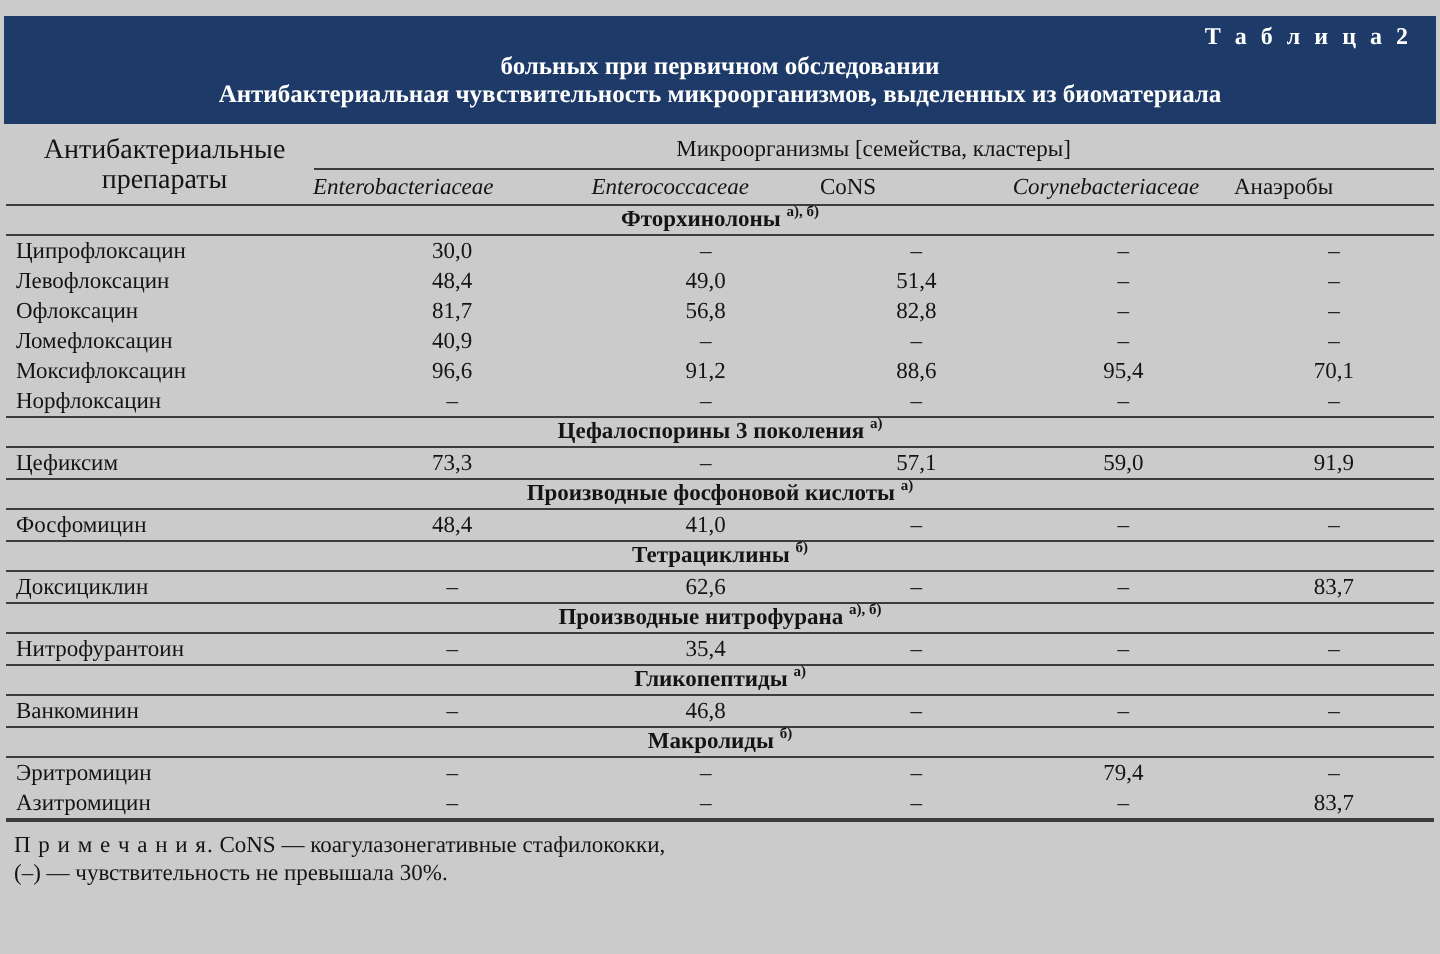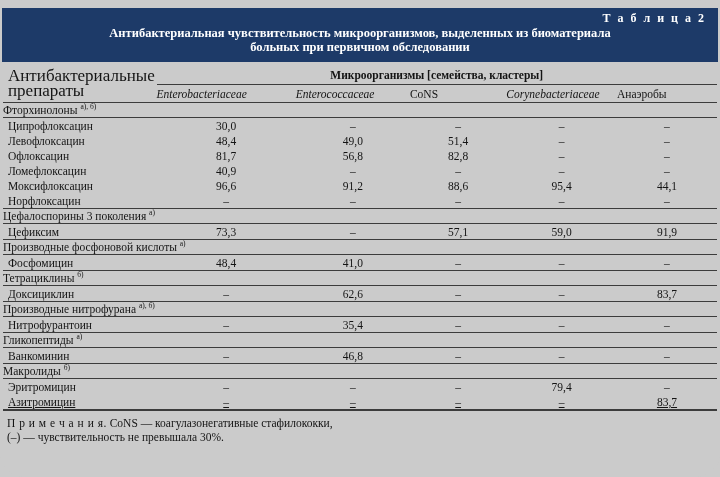--- a/index.html
+++ b/index.html
@@ -9,42 +9,42 @@
   body{width:720px;height:477px;background:var(--bg);font-family:"Liberation Serif","DejaVu Serif",serif;color:var(--text);overflow:hidden;}
   .canvas{position:relative;width:720px;height:477px;background:var(--bg);border-radius:24px;}
   .band{position:absolute;top:8px;left:2px;right:2px;height:54px;background:var(--band);color:var(--band-text);}
   .band-label{font-size:12px;font-weight:bold;text-align:right;padding:3px 12px 0 0;letter-spacing:2px;}
   .band-title{font-size:12.5px;font-weight:bold;text-align:center;line-height:14px;}
   .tbl-wrap{position:absolute;top:65px;left:3px;right:3px;}
   table{width:100%;border-collapse:collapse;table-layout:fixed;font-size:11px;}
   col.c1{width:21.5%;} col.c2{width:19.5%;} col.c3{width:16%;} col.c4{width:13.5%;} col.c5{width:15.5%;} col.c6{width:14%;}
   td,th{padding:0;font-weight:normal;vertical-align:middle;height:15px;}
   thead td,thead th{height:19px;}
-  .col1-head{font-size:17px;text-align:left;padding-left:5px;line-height:15px;vertical-align:top;padding-top:3px;}
-  .micro-head{text-align:center;border-bottom:1px solid var(--line);font-size:11.5px;font-weight:bold;}
+  .col1-head{font-size:14px;text-align:center;padding-left:5px;line-height:15px;vertical-align:top;padding-top:3px;}
+  .micro-head{text-align:center;border-bottom:1px solid var(--line);font-size:11.5px;}
   .sub-head{text-align:left;font-size:11.5px;height:17px;}
   .sub-head.it{font-style:italic;}
   tbody td{font-size:11.5px;}
-  .group-row td{border-top:1px solid var(--line);border-bottom:1px solid var(--line);font-weight:normal;text-align:left;height:14px;}
+  .group-row td{border-top:1px solid var(--line);border-bottom:1px solid var(--line);font-weight:bold;text-align:center;height:14px;}
   .drug{ text-align:left;padding-left:5px;}
   .val{text-align:center;}
-  tbody tr.last-row td{border-bottom:2px solid var(--line);text-decoration:underline;}
+  tbody tr.last-row td{border-bottom:2px solid var(--line);}
   sup{font-size:7.5px;line-height:0;}
   .notes{position:absolute;left:3px;right:3px;top:417px;font-size:11.5px;line-height:13.5px;padding-left:4px;}
   .notes .sp{letter-spacing:0.5px;}
 </style>
 </head>
 <body>
 
 <div class="canvas">
 
   <div class="band">
     <div class="band-label">Т а б л и ц а   2</div>
+    <div class="band-title">больных при первичном обследовании</div>
     <div class="band-title">Антибактериальная чувствительность микроорганизмов, выделенных из биоматериала</div>
-    <div class="band-title">больных при первичном обследовании</div>
   </div>
 
   <div class="tbl-wrap">
     <table>
       <colgroup>
         <col class="c1">
           <col class="c2">
           <col class="c3">
           <col class="c4">
           <col class="c5">
@@ -101,21 +101,21 @@
             <td class="val">–</td>
             <td class="val">–</td>
             <td class="val">–</td>
           </tr>
           <tr>
             <td class="drug">Моксифлоксацин</td>
             <td class="val">96,6</td>
             <td class="val">91,2</td>
             <td class="val">88,6</td>
             <td class="val">95,4</td>
-            <td class="val">44,1</td>
+            <td class="val">70,1</td>
           </tr>
           <tr>
             <td class="drug">Норфлоксацин</td>
             <td class="val">–</td>
             <td class="val">–</td>
             <td class="val">–</td>
             <td class="val">–</td>
             <td class="val">–</td>
           </tr>
           <tr class="group-row">

